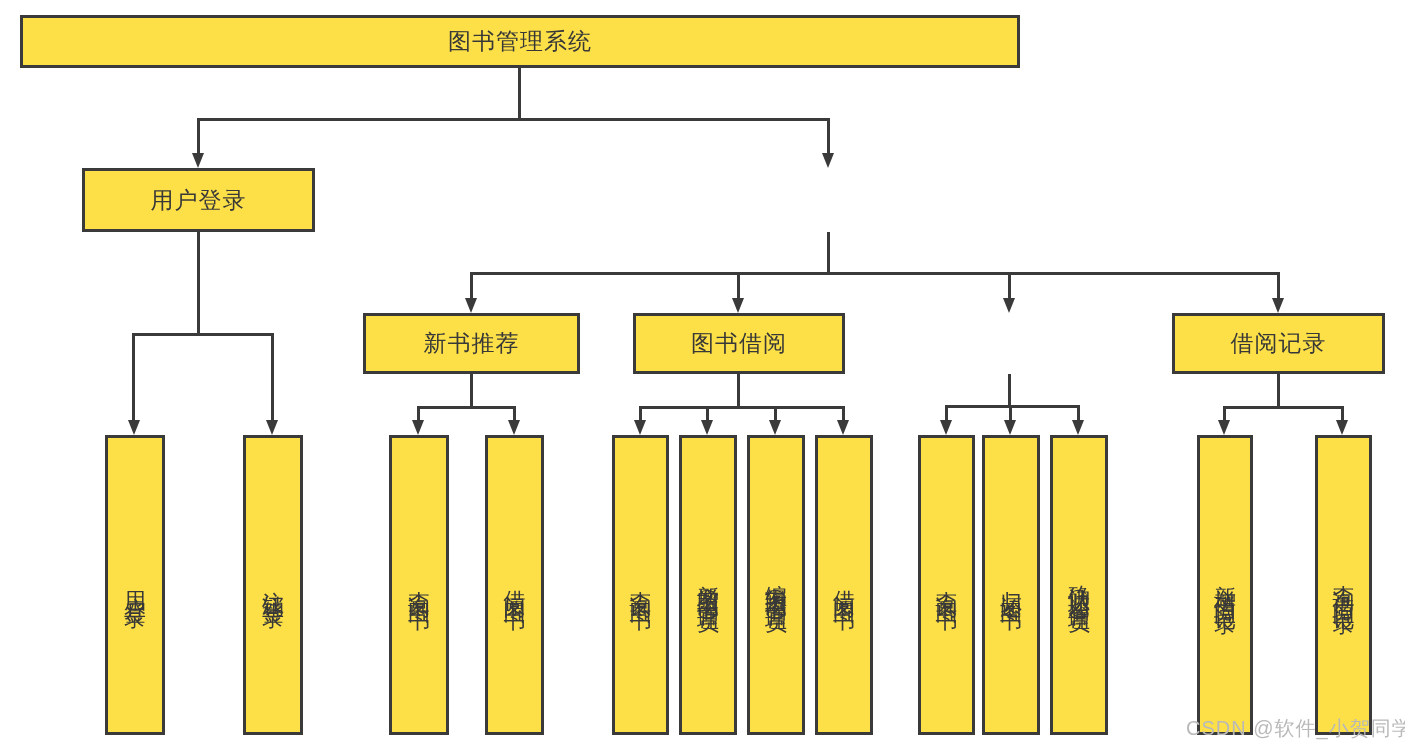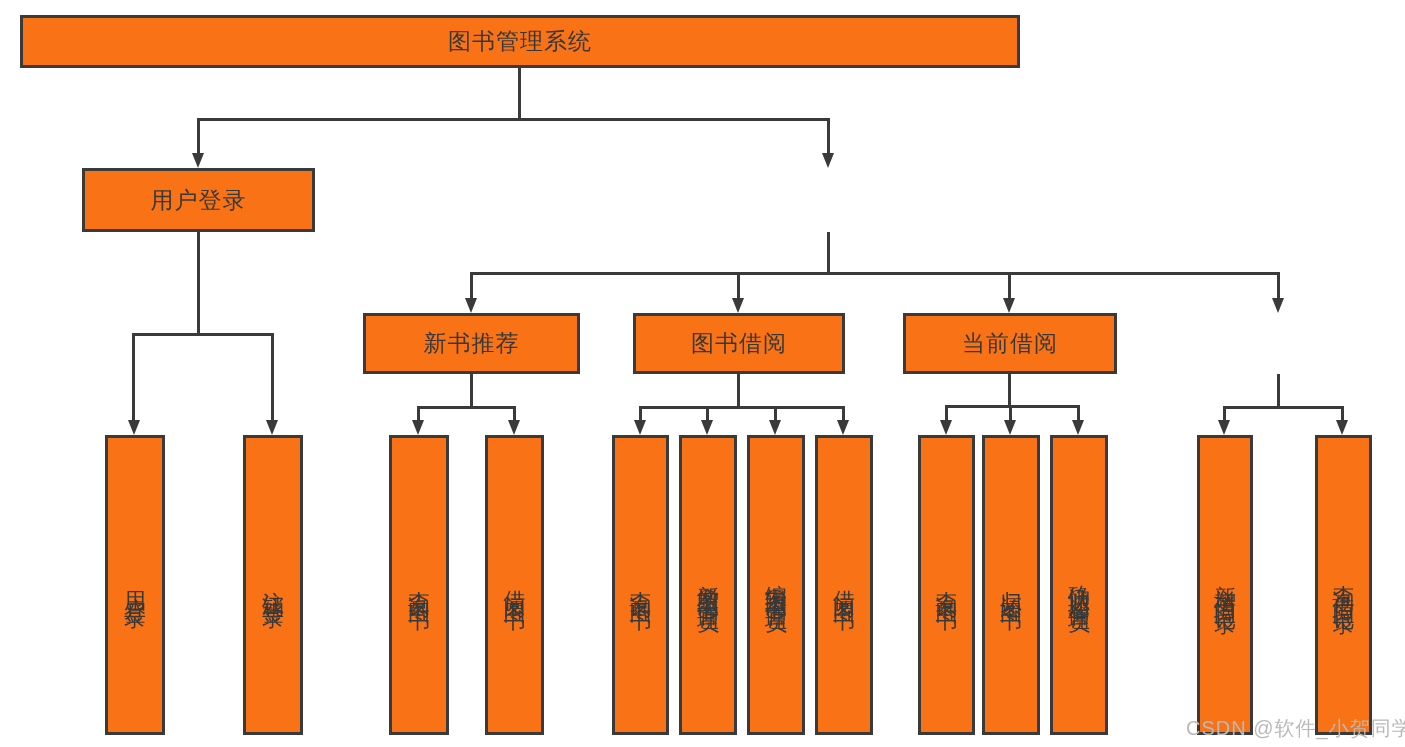--- a/index.html
+++ b/index.html
@@ -10,21 +10,21 @@
   html,body{margin:0;padding:0;background:#ffffff;}
   .canvas{
     position:relative;
     width:1405px;height:747px;
     background:#ffffff;
     font-family:"Liberation Sans","DejaVu Sans",sans-serif;
     overflow:hidden;
   }
   .box{
     position:absolute;
-    background:#f97316;
+    background:#fde047;
     border:3px solid var(--line);
     box-sizing:border-box;
     display:flex;
     align-items:center;
     justify-content:center;
     color:var(--text);
     z-index:2;
   }
   .box.h{font-size:23px;letter-spacing:1px;}
   .box.v{font-size:22px;}
@@ -93,22 +93,22 @@
   <div class="arrow" style="left:732px;top:298px"></div>
   <div class="arrow" style="left:1003px;top:298px"></div>
   <div class="arrow" style="left:1272px;top:298px"></div>
 
   <div class="box h" style="left:633px;top:313px;width:212px;height:61px">
     <span>图书借阅</span>
   </div>
   <div class="box h" style="left:363px;top:313px;width:217px;height:61px">
     <span>新书推荐</span>
   </div>
-  <div class="box h" style="left:903px;top:313px;width:214px;height:61px">
-    <span>当前借阅</span>
+  <div class="box h" style="left:1172px;top:313px;width:213px;height:61px">
+    <span>借阅记录</span>
   </div>
 
   <div class="vline" style="left:470px;top:374px;height:34px"></div>
   <div class="hline" style="left:417px;top:406px;width:99px"></div>
   <div class="vline" style="left:417px;top:406px;height:16px"></div>
   <div class="vline" style="left:513px;top:406px;height:16px"></div>
   <div class="arrow" style="left:412px;top:420px"></div>
   <div class="arrow" style="left:508px;top:420px"></div>
 
   <div class="vline" style="left:737px;top:374px;height:34px"></div>

